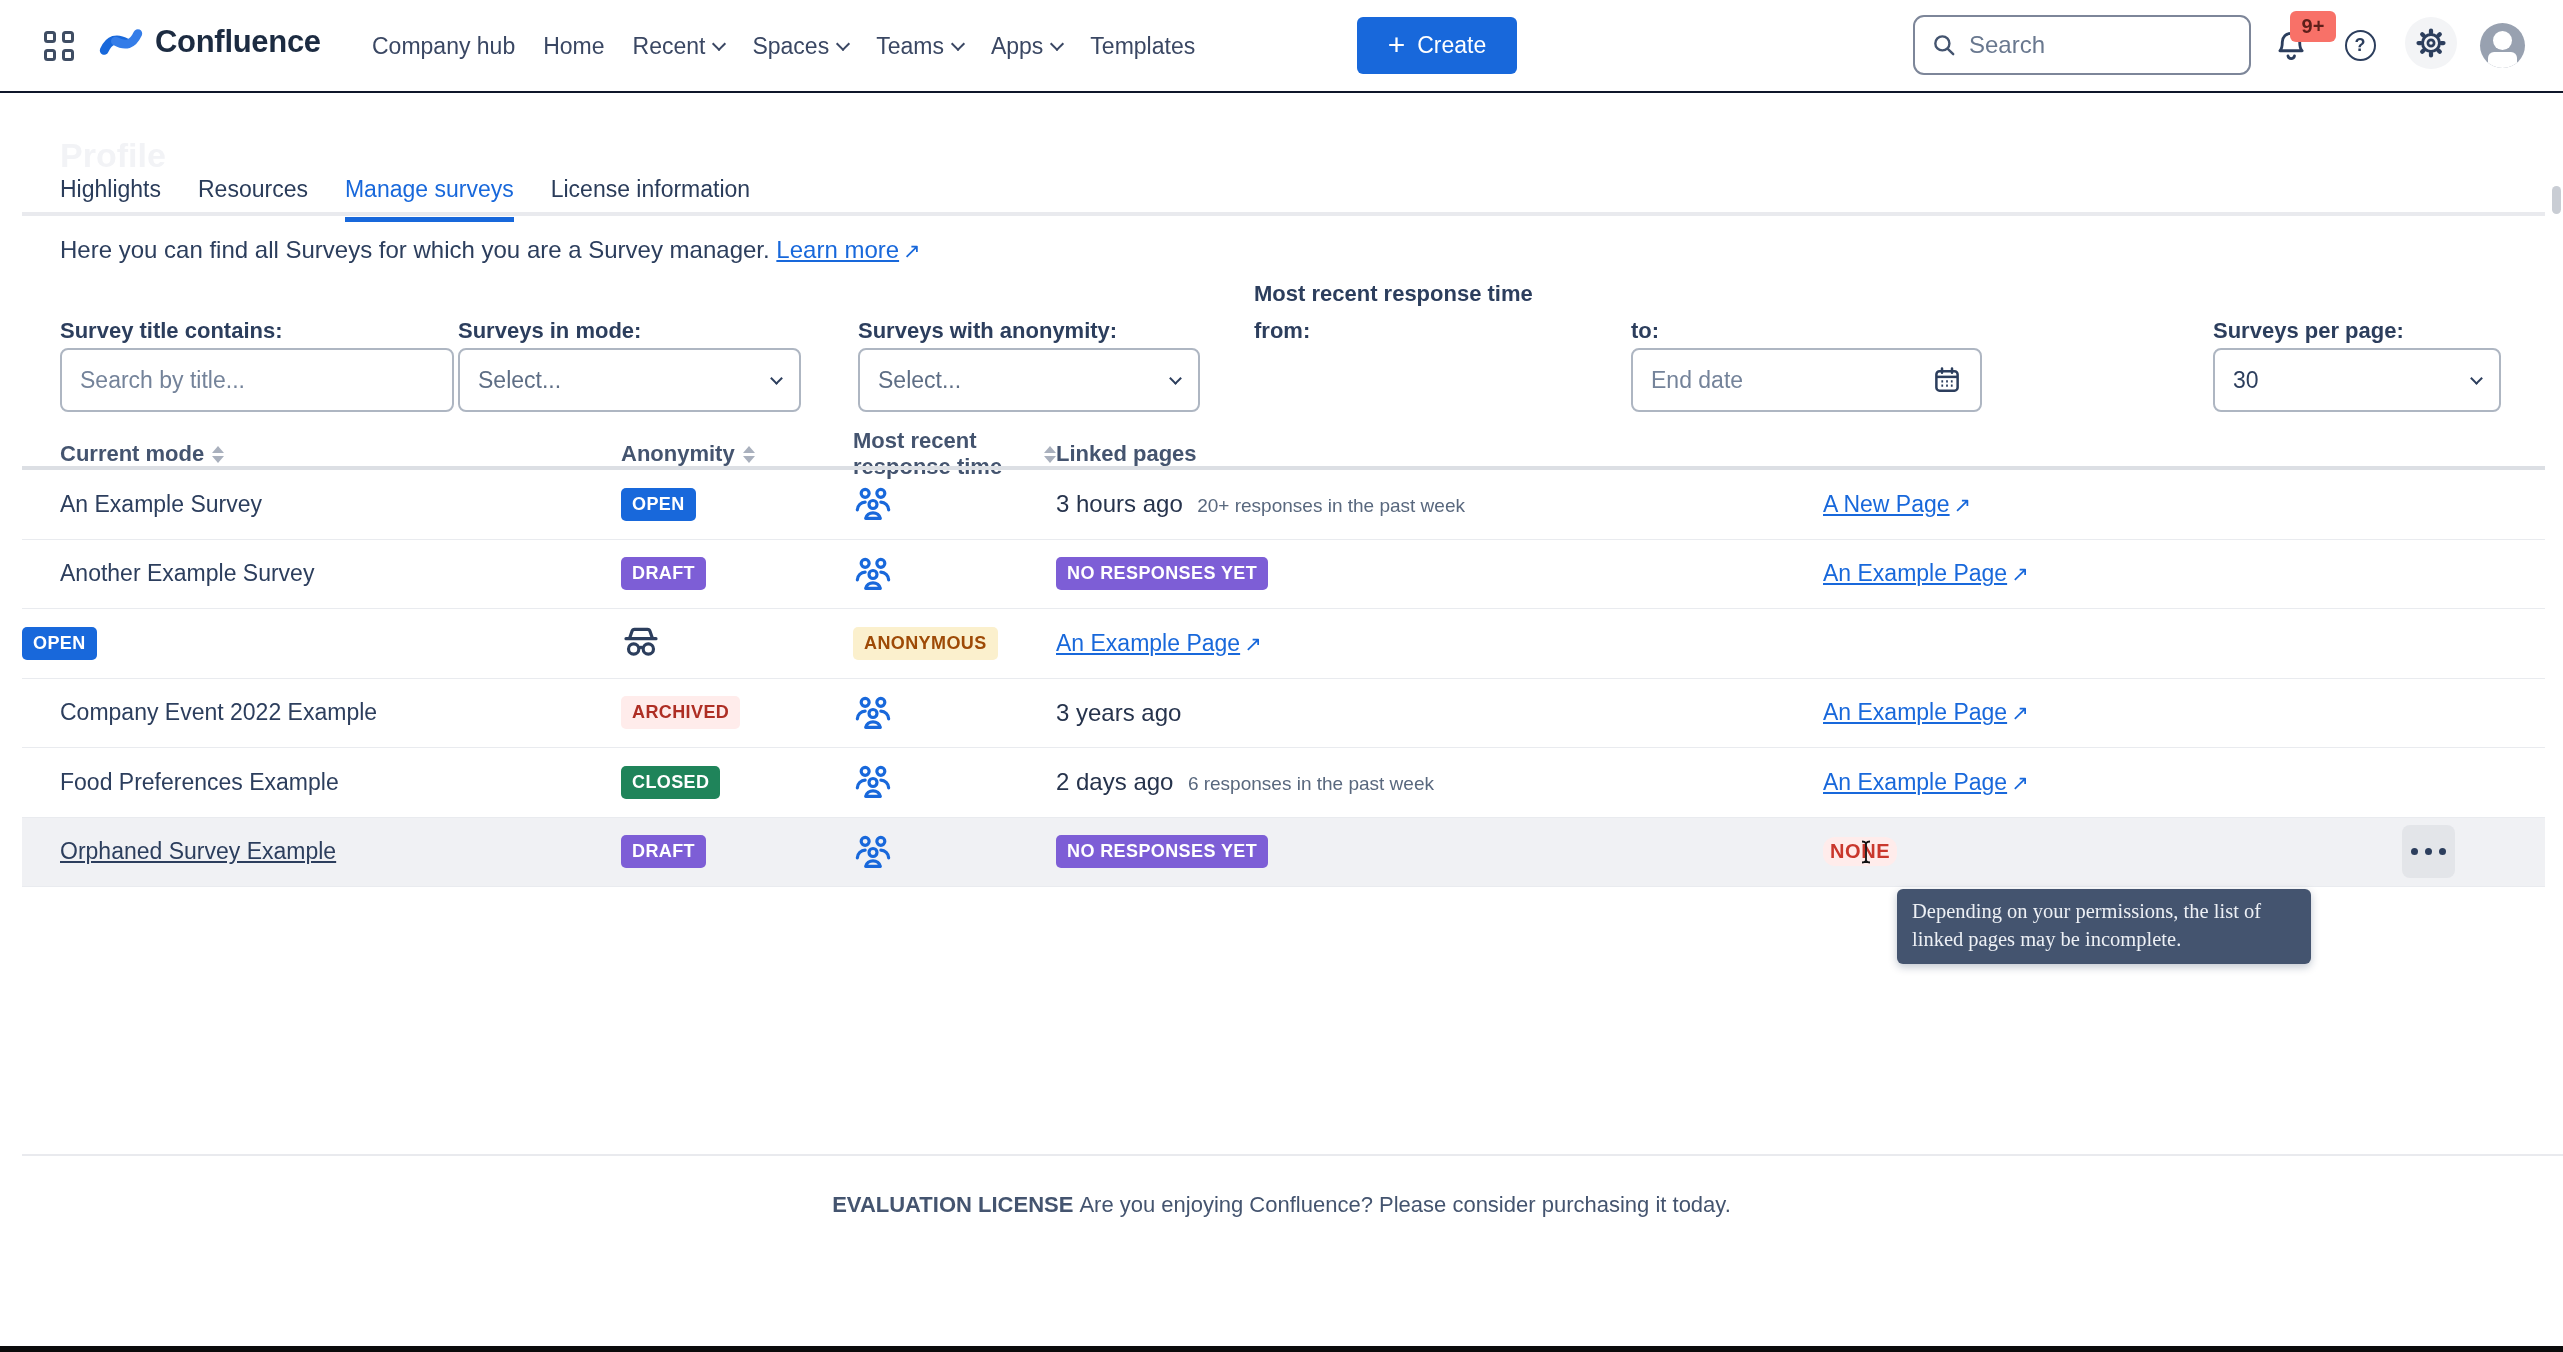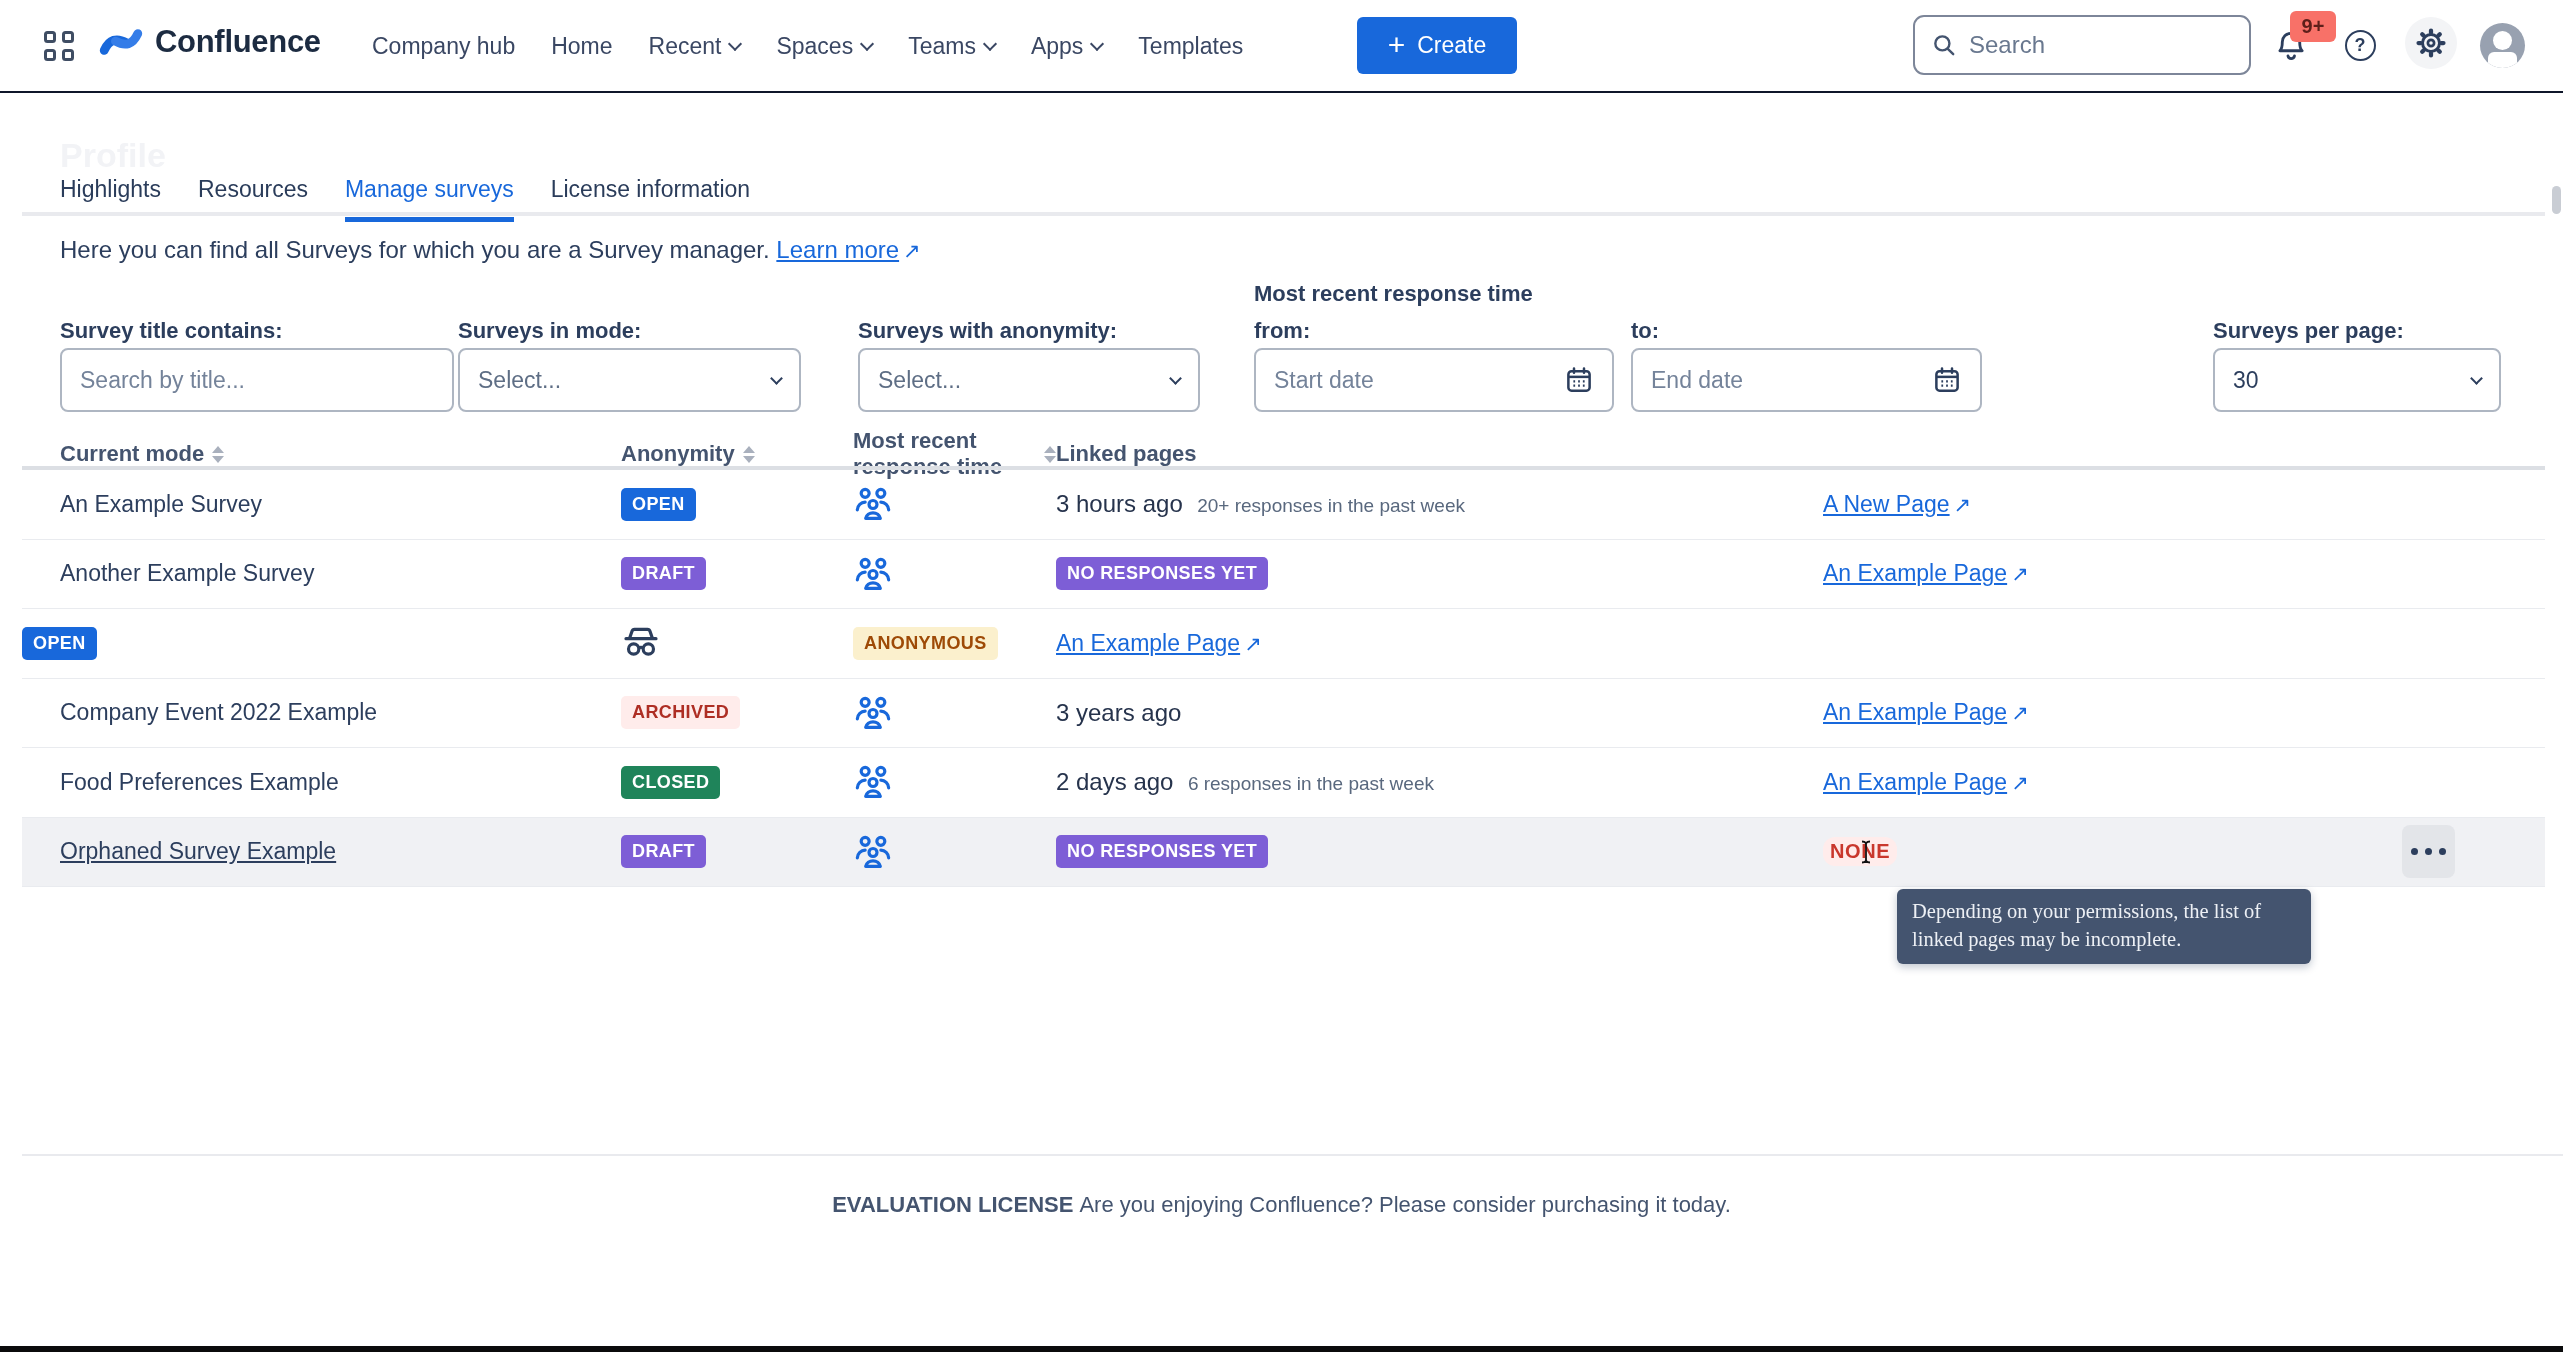--- a/index.html
+++ b/index.html
@@ -8,21 +8,21 @@
   .screen { position:relative; width:2563px; height:1352px; background:#fff; overflow:hidden; color:#2C3E5D; }
 
   
   .topnav { position:absolute; left:0; top:0; width:100%; height:93px; background:#fff;
             border-bottom:2px solid #0f172a; }
   .appgrid { position:absolute; left:44px; top:31px; width:34px; height:34px;
              display:grid; grid-template-columns:12px 12px; grid-template-rows:12px 12px; gap:6px; cursor:pointer;}
   .appgrid span { border:3px solid #3F4D63; border-radius:3.5px; }
   .logo { position:absolute; left:95px; top:18px; display:flex; align-items:center; gap:8px; }
   .logo-text { font-size:31px; font-weight:700; color:#1C2B41; letter-spacing:-0.3px; }
-  .nav-items { position:absolute; left:372px; top:0; height:93px; display:flex; align-items:center; gap:36px; }
+  .nav-items { position:absolute; left:372px; top:0; height:93px; display:flex; align-items:center; gap:28px; }
   .nav-item { display:flex; align-items:center; gap:9px; font-size:23px; font-weight:500; color:#3A4763; cursor:pointer; }
   .chev { width:10px; height:10px; border-right:2.6px solid #3A4763; border-bottom:2.6px solid #3A4763;
           transform:rotate(45deg); margin-top:-5px; }
   .create-btn { position:absolute; left:1357px; top:17px; width:160px; height:57px; background:var(--accent);
                 color:#fff; border:none; border-radius:6px; font-size:23px; font-weight:500;
                 display:flex; align-items:center; justify-content:center; gap:12px; cursor:pointer;
                 font-family:"Liberation Sans", sans-serif;}
   .create-plus { font-size:30px; font-weight:400; line-height:0; margin-top:-2px; }
   .search-box { position:absolute; left:1913px; top:15px; width:338px; height:60px; border:2px solid #7D8699;
                 border-radius:11px; display:flex; align-items:center; padding:0 16px; gap:12px; background:#fff; }
@@ -242,33 +242,20 @@
 
   <div class="flabel" style="left:858px; top:318px;">Surveys with anonymity:</div>
   <div class="fcontrol" style="left:858px; top:348px; width:342px;">
     <span>Select...</span>
     <span class="chev-s"></span>
   </div>
 
   <div class="flabel" style="left:1254px; top:281px;">Most recent response time</div>
 
   <div class="flabel" style="left:1254px; top:318px;">from:</div>
-  <div class="fcontrol" style="left:1254px; top:348px; width:360px;">
-    <input placeholder="Start date" style="">
-    <span class="cal">
-      <svg width="30" height="30" viewBox="0 0 24 24" fill="none" stroke="#2C3E5D" stroke-width="2">
-        <rect x="3.5" y="5" width="17" height="15.5" rx="2.5"></rect>
-        <path d="M8 2.8 v3.4 M16 2.8 v3.4" stroke-linecap="round"></path>
-        <path d="M3.5 9.5 h17"></path>
-        <g stroke-width="1.8">
-            <path d="M7.5 13 h1.4 M11.3 13 h1.4 M15.1 13 h1.4 M7.5 16.5 h1.4 M11.3 16.5 h1.4 M15.1 16.5 h1.4"></path>
-          </g>
-      </svg>
-    </span>
-  </div>
 
   <div class="flabel" style="left:1631px; top:318px;">to:</div>
   <div class="fcontrol" style="left:1631px; top:348px; width:351px;">
     <input placeholder="End date" style="">
     <span class="cal">
       <svg width="30" height="30" viewBox="0 0 24 24" fill="none" stroke="#2C3E5D" stroke-width="2">
         <rect x="3.5" y="5" width="17" height="15.5" rx="2.5"></rect>
         <path d="M8 2.8 v3.4 M16 2.8 v3.4" stroke-linecap="round"></path>
         <path d="M3.5 9.5 h17"></path>
         <g stroke-width="1.8">

